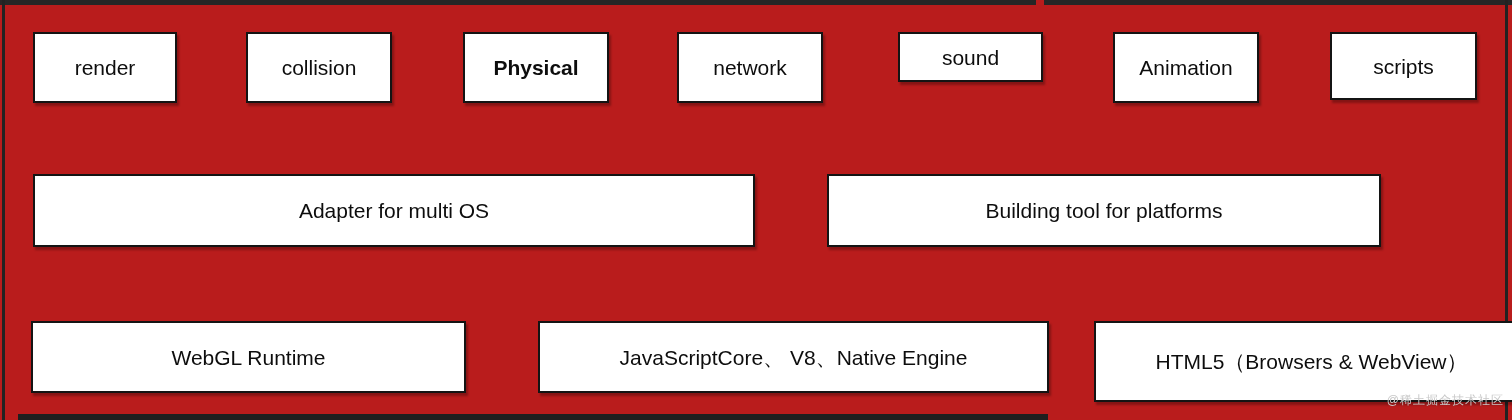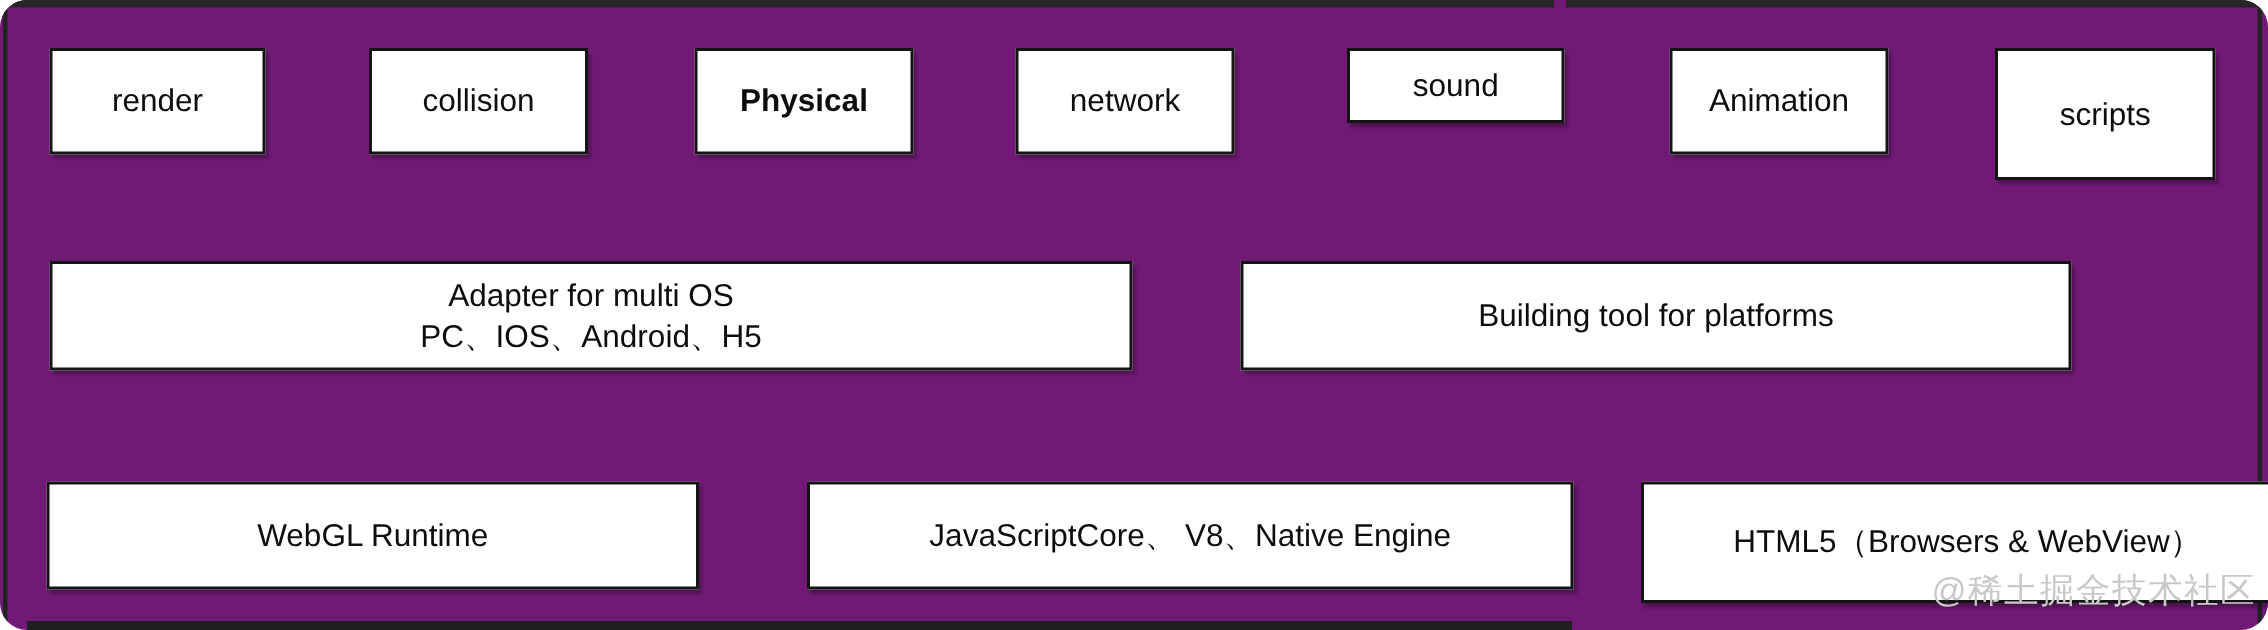--- a/index.html
+++ b/index.html
@@ -5,23 +5,22 @@
   html, body {
     margin: 0;
     padding: 0;
     background: #ffffff;
     font-family: "Liberation Sans", sans-serif;
   }
   .canvas {
     position: relative;
     width: 1512px;
     height: 420px;
-    background: #701a75;
+    background: #b91c1c;
     overflow: hidden;
-    border-radius: 18px;
   }
   
   .frame-top-a {
     position: absolute; left: 0; top: 0; width: 1036px; height: 5px;
     background: #262626;
   }
   .frame-top-b {
     position: absolute; left: 1044px; top: 0; width: 468px; height: 5px;
     background: #262626;
   }
@@ -53,34 +52,34 @@
     color: #0d0d0d;
     white-space: nowrap;
   }
   
   .b-render    { left: 33px;   top: 32px;  width: 144px; height: 71px; }
   .b-collision { left: 246px;  top: 32px;  width: 146px; height: 71px; }
   .b-physical  { left: 463px;  top: 32px;  width: 146px; height: 71px; font-weight: bold; }
   .b-network   { left: 677px;  top: 32px;  width: 146px; height: 71px; }
   .b-sound     { left: 898px;  top: 32px;  width: 145px; height: 50px; }
   .b-animation { left: 1113px; top: 32px;  width: 146px; height: 71px; text-align: right; }
-  .b-scripts   { left: 1330px; top: 32px;  width: 147px; height: 88px; }
+  .b-scripts   { left: 1330px; top: 32px;  width: 147px; height: 68px; }
   
   .b-adapter   { left: 33px;   top: 174px; width: 722px; height: 73px; }
   .b-building  { left: 827px;  top: 174px; width: 554px; height: 73px; }
   
   .b-webgl     { left: 31px;   top: 321px; width: 435px; height: 72px; }
   .b-jscore    { left: 538px;  top: 321px; width: 511px; height: 72px; }
   .b-html5     { left: 1094px; top: 321px; width: 435px; height: 81px; }
 
   .watermark {
     position: absolute;
     right: 8px;
     bottom: 11px;
-    font-size: 23px;
+    font-size: 12px;
     letter-spacing: 1px;
     color: #c8c8c8;
   }
 </style>
 </head>
 <body>
 
 <div class="canvas">
 
   <div class="frame-top-a"></div>
@@ -107,21 +106,20 @@
   <div class="box b-animation">
     <span>Animation</span>
   </div>
   <div class="box b-scripts">
     <span>scripts</span>
   </div>
 
   <div class="box b-adapter">
     <div>
       <div>Adapter for multi OS</div>
-      <div>PC、IOS、Android、H5</div>
     </div>
   </div>
   <div class="box b-building">
     <span>Building tool for platforms</span>
   </div>
 
   <div class="box b-webgl">
     <span>WebGL Runtime</span>
   </div>
   <div class="box b-jscore">

